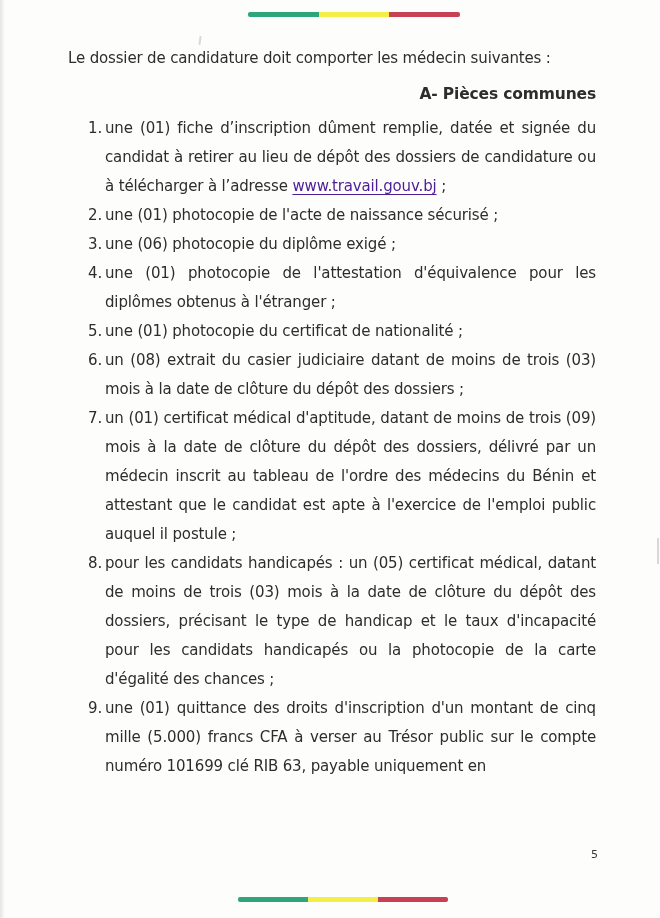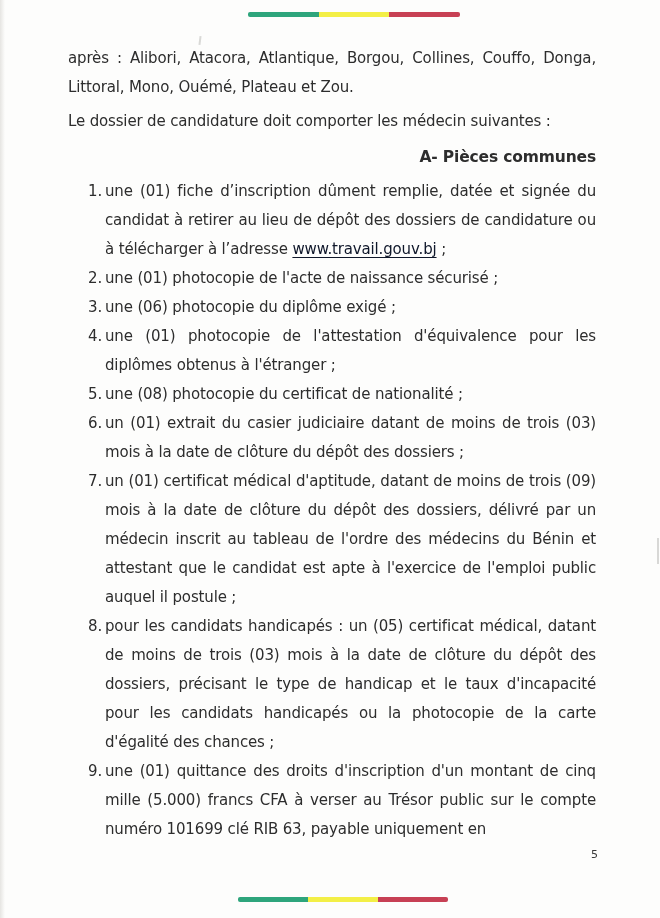--- a/index.html
+++ b/index.html
@@ -68,50 +68,49 @@
   <div class="speck"></div>
 
   <div class="flag-bar top">
     <span style="background-color: rgb(46, 165, 124);"></span>
     <span style="background-color: rgb(243, 239, 70);"></span>
     <span style="background-color: rgb(199, 64, 84);"></span>
   </div>
 
   <div class="content">
 
-    <p class="para">après : Alibori, Atacora, Atlantique, Borgou, Collines, Couffo, Donga, Littoral, Mono, Ouémé, Plateau et Zou.</p>
 
     <p class="para">Le dossier de candidature doit comporter les médecin suivantes :</p>
 
     <h3 class="heading">A- Pièces communes</h3>
 
     <ol class="doc-list">
       <li>
         <span class="num">1.</span>
-        <span>une (01) fiche d’inscription dûment remplie, datée et signée du candidat à retirer au lieu de dépôt des dossiers de candidature ou à télécharger à l’adresse </span><a href="#" class="doc-link" style="color: #0f172a;">www.travail.gouv.bj</a><span> ;</span>
+        <span>une (01) fiche d’inscription dûment remplie, datée et signée du candidat à retirer au lieu de dépôt des dossiers de candidature ou à télécharger à l’adresse </span><a href="#" class="doc-link" style="color: #4c1d95;">www.travail.gouv.bj</a><span> ;</span>
       </li>
       <li>
         <span class="num">2.</span>
         <span>une (01) photocopie de l'acte de naissance sécurisé ;</span>
       </li>
       <li>
         <span class="num">3.</span>
         <span>une (06) photocopie du diplôme exigé ;</span>
       </li>
       <li>
         <span class="num">4.</span>
         <span>une (01) photocopie de l'attestation d'équivalence pour les diplômes obtenus à l'étranger ;</span>
       </li>
       <li>
         <span class="num">5.</span>
-        <span>une (08) photocopie du certificat de nationalité ;</span>
+        <span>une (01) photocopie du certificat de nationalité ;</span>
       </li>
       <li>
         <span class="num">6.</span>
-        <span>un (01) extrait du casier judiciaire datant de moins de trois (03) mois à la date de clôture du dépôt des dossiers ;</span>
+        <span>un (08) extrait du casier judiciaire datant de moins de trois (03) mois à la date de clôture du dépôt des dossiers ;</span>
       </li>
       <li>
         <span class="num">7.</span>
         <span>un (01) certificat médical d'aptitude, datant de moins de trois (09) mois à la date de clôture du dépôt des dossiers, délivré par un médecin inscrit au tableau de l'ordre des médecins du Bénin et attestant que le candidat est apte à l'exercice de l'emploi public auquel il postule ;</span>
       </li>
       <li>
         <span class="num">8.</span>
         <span>pour les candidats handicapés : un (05) certificat médical, datant de moins de trois (03) mois à la date de clôture du dépôt des dossiers, précisant le type de handicap et le taux d'incapacité pour les candidats handicapés ou la photocopie de la carte d'égalité des chances ;</span>
       </li>
       <li>

